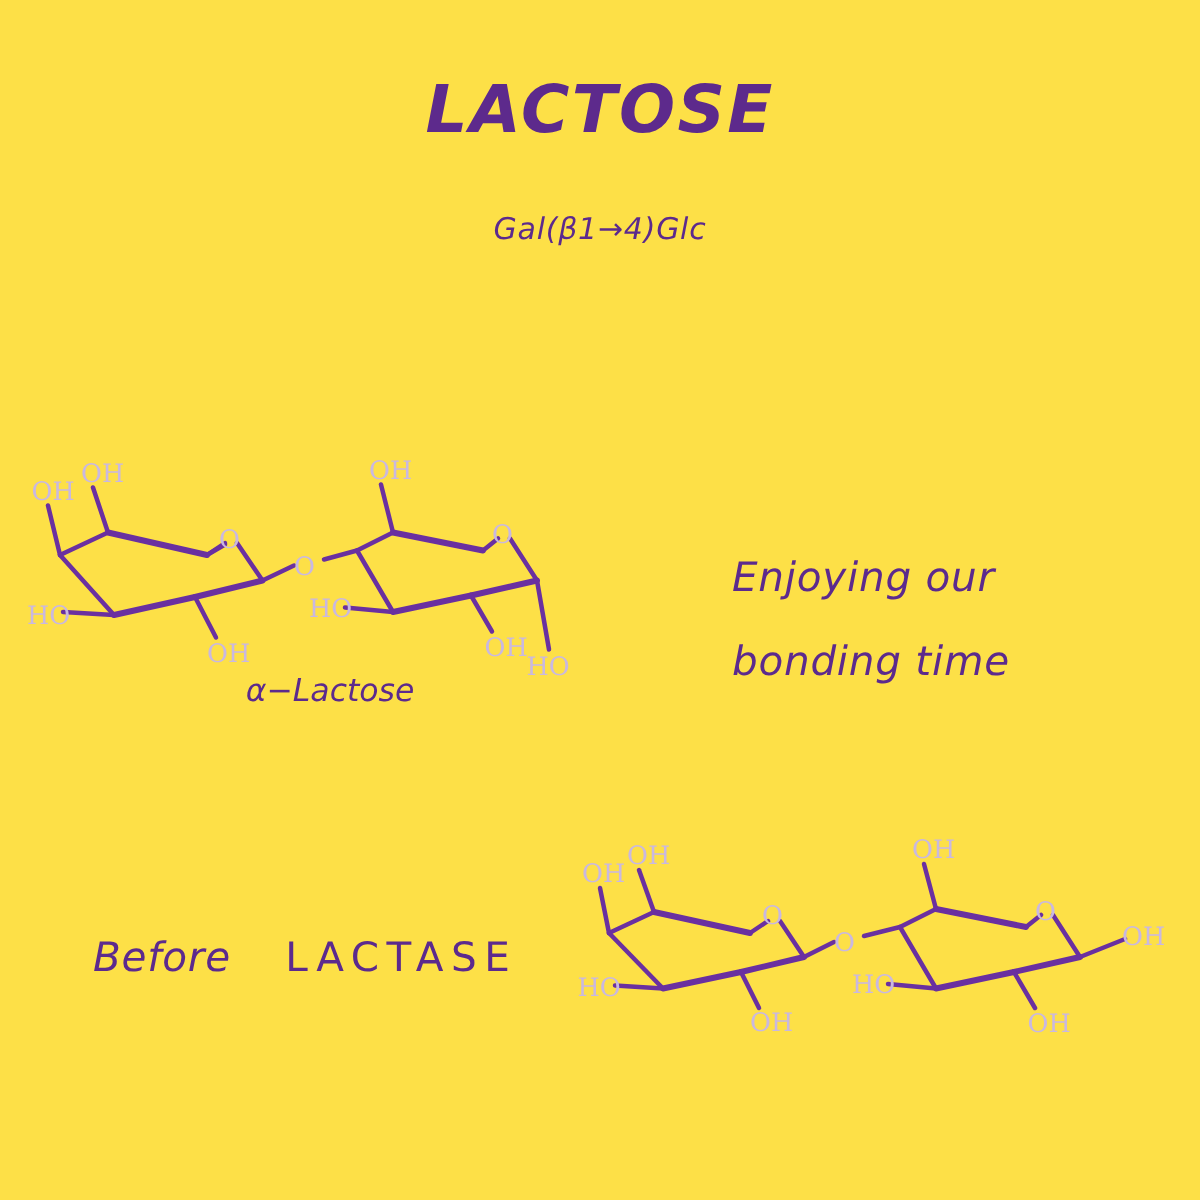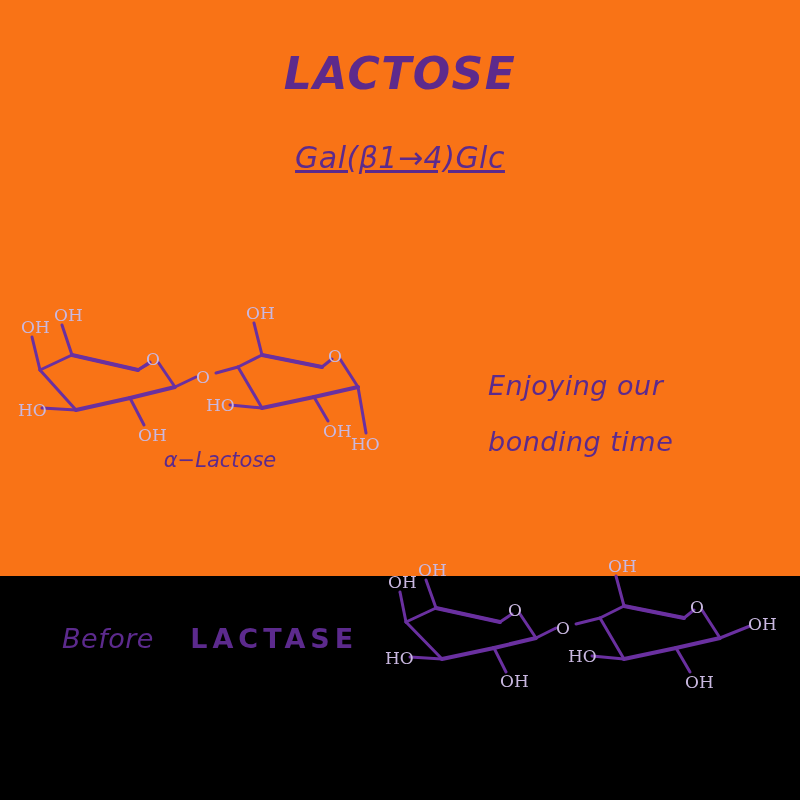--- a/index.html
+++ b/index.html
@@ -11,22 +11,22 @@
   body {
     width: 800px;
     height: 800px;
     overflow: hidden;
     font-family: "DejaVu Sans", sans-serif;
     position: relative;
   }
   #stage {
     position: relative;
     width: 800px;
-    height: 576px;
-    background: #f97316;
+    height: 800px;
+    background: #fde047;
   }
   .abs { position: absolute; }
 
   .hand {
     font-family: "DejaVu Sans", sans-serif;
     color: #5f2b91;
     font-style: italic;
     letter-spacing: 0.5px;
     white-space: nowrap;
     -webkit-font-smoothing: antialiased;
@@ -41,25 +41,24 @@
     font-style: italic;
     color: #5d2a8c;
     letter-spacing: 1.5px;
     font-family: "DejaVu Sans", sans-serif;
   }
 
   #subtitle {
     left: 0; top: 140px;
     width: 800px;
     text-align: center;
-    font-size: 30px;
+    font-size: 20px;
     font-style: italic;
     color: #5c2a8d;
     letter-spacing: 0.5px;
-    text-decoration: underline;
   }
 
   .caption-line {
     font-size: 27px;
     font-style: italic;
     color: #5c2a8d;
     white-space: nowrap;
   }
 
   #caption-right {
@@ -70,21 +69,21 @@
 
   #caption-left {
     left: 62px; top: 610px;
     text-align: left;
   }
   #caption-left .caption-line { line-height: 58px; }
 
   .spaced-caps {
     letter-spacing: 5px;
     font-style: normal;
-    font-weight: bold;
+    font-weight: normal;
     margin-top: 30px;
   }
 
   .mol-label {
     font-size: 21px;
     font-style: italic;
     color: #5c2a8d;
     white-space: nowrap;
     text-align: center;
   }

